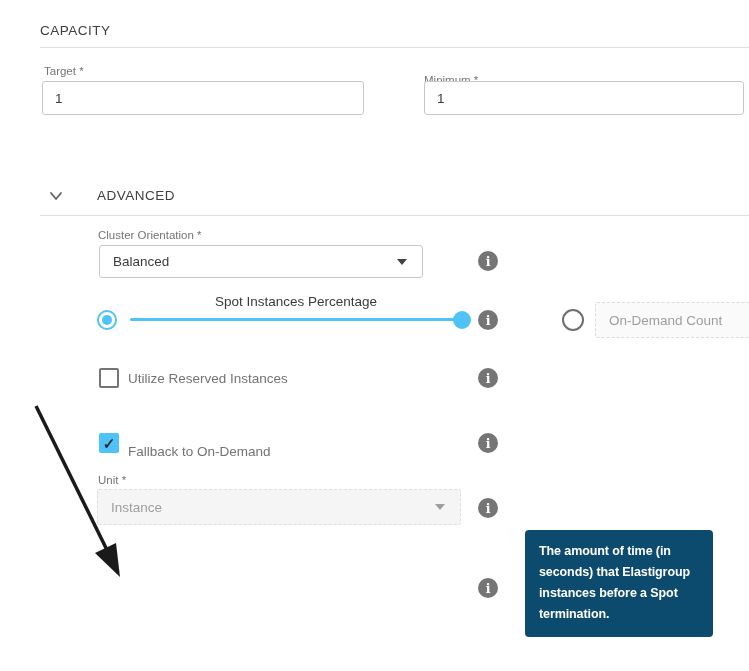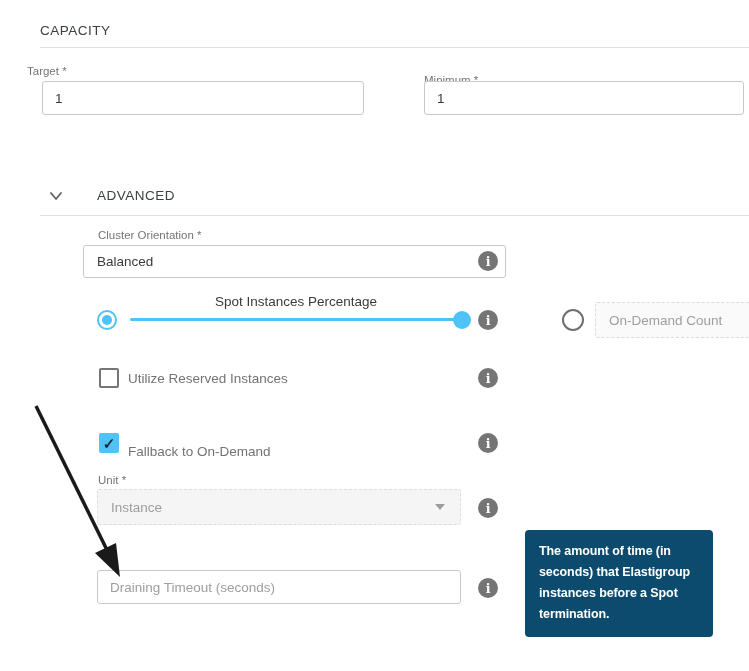--- a/index.html
+++ b/index.html
@@ -9,21 +9,21 @@
   }
   .abs{position:absolute;}
   .section-title{position:absolute;font-size:13.5px;color:#3c4043;letter-spacing:.5px;}
   .divider{position:absolute;height:1px;background:#e0e0e0;}
   #divider-capacity{left:40px;top:47px;width:709px;}
   #divider-advanced{left:40px;top:215px;width:709px;}
   #capacity-title{left:40px;top:23px;}
   #advanced-title{left:97px;top:188px;}
 
   .field-label{position:absolute;font-size:11.5px;color:#757575;}
-  #target-label{left:27px;top:65px;}
+  #target-label{left:44px;top:65px;}
   #minimum-label{left:424px;top:74px;text-decoration:underline;}
   #cluster-label{left:98px;top:229px;}
   #unit-label{left:98px;top:474px;text-align:right;}
 
   .text-input{
     position:absolute;box-sizing:border-box;height:34px;
     border:1px solid #c8c8c8;border-radius:3px;background:#fff;
     font-family:inherit;font-size:13.5px;color:#3a3a3a;padding:0 12px;outline:none;
   }
   #target-input{left:42px;top:81px;width:322px;}
@@ -32,21 +32,21 @@
   #draining-input::placeholder,#ondemand-input::placeholder{color:#9e9e9e;opacity:1;}
 
   #chevron-advanced{left:48px;top:188px;width:16px;height:16px;cursor:pointer;}
 
   .select-box{
     position:absolute;box-sizing:border-box;height:33px;
     border:1px solid #c8c8c8;border-radius:3px;background:#fff;
     display:flex;align-items:center;justify-content:space-between;
     padding:0 15px 0 13px;font-size:13.5px;color:#3a3a3a;cursor:pointer;
   }
-  #cluster-select{left:83px;top:245px;width:423px;}
+  #cluster-select{left:99px;top:245px;width:324px;}
   #unit-select{
     left:97px;top:489px;width:364px;height:36px;
     border:1px dashed #dedede;background:#f5f5f5;color:#9e9e9e;
     border-radius:2px;cursor:default;
   }
   .caret-down{width:0;height:0;border-left:5px solid transparent;border-right:5px solid transparent;border-top:6px solid #424242;}
   .caret-down.gray{border-top-color:#9e9e9e;}
 
   .info-icon{
     position:absolute;width:20px;height:20px;border-radius:50%;background:#757575;
@@ -137,21 +137,20 @@
   <div id="fallback-label" class="checkbox-label">Fallback to On-Demand</div>
   <div id="info-fallback" class="info-icon">i</div>
 
   <div id="unit-label" class="field-label">Unit *</div>
   <div id="unit-select" class="select-box">
     <span>Instance</span>
     <span class="caret-down gray"></span>
   </div>
   <div id="info-unit" class="info-icon">i</div>
 
-  <input id="draining-input" class="text-input" type="text" placeholder="Draining Timeout (seconds)" style="">
   <div id="info-draining" class="info-icon">i</div>
 
   <div id="tooltip">
     <div class="tline">The amount of time (in</div>
     <div class="tline">seconds) that Elastigroup</div>
     <div class="tline">instances before a Spot</div>
     <div class="tline">termination.</div>
   </div>
 
   <svg id="annotation-arrow" viewBox="0 0 112 196">

